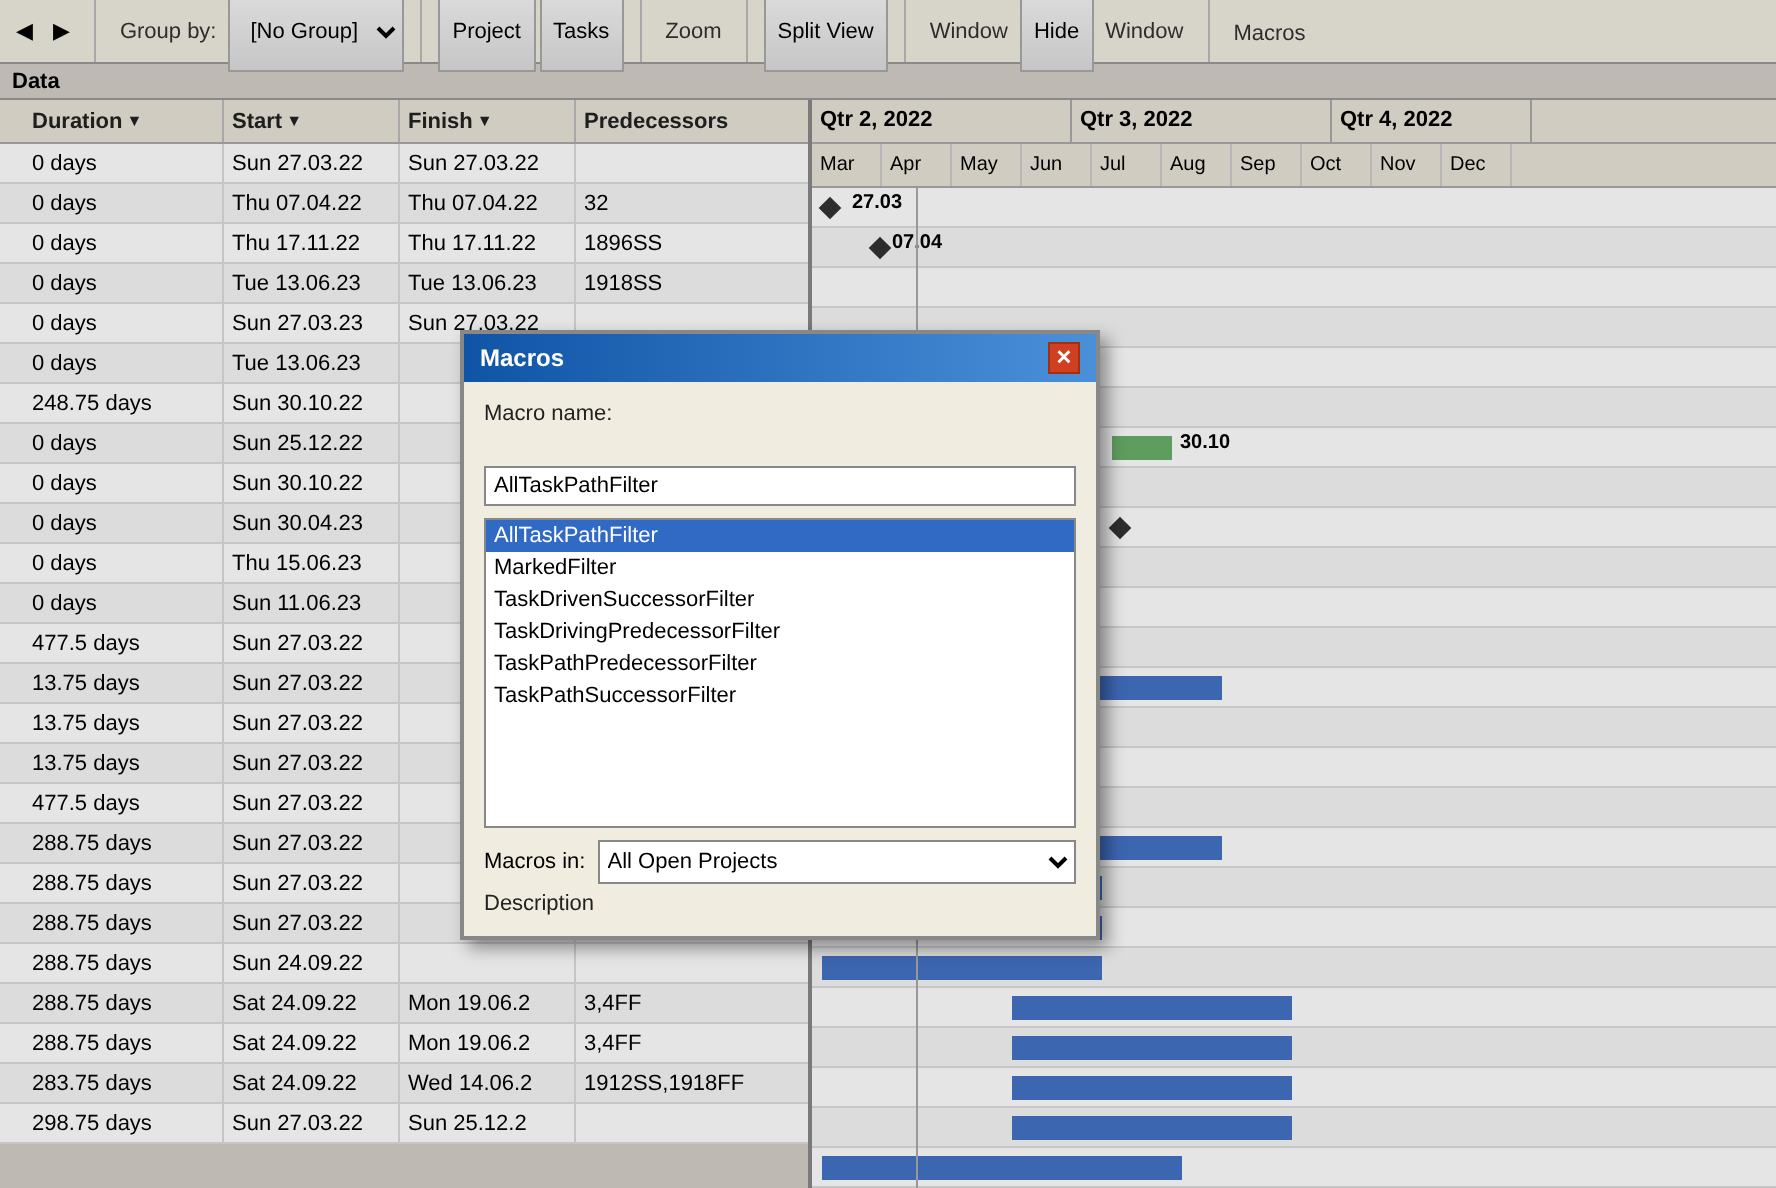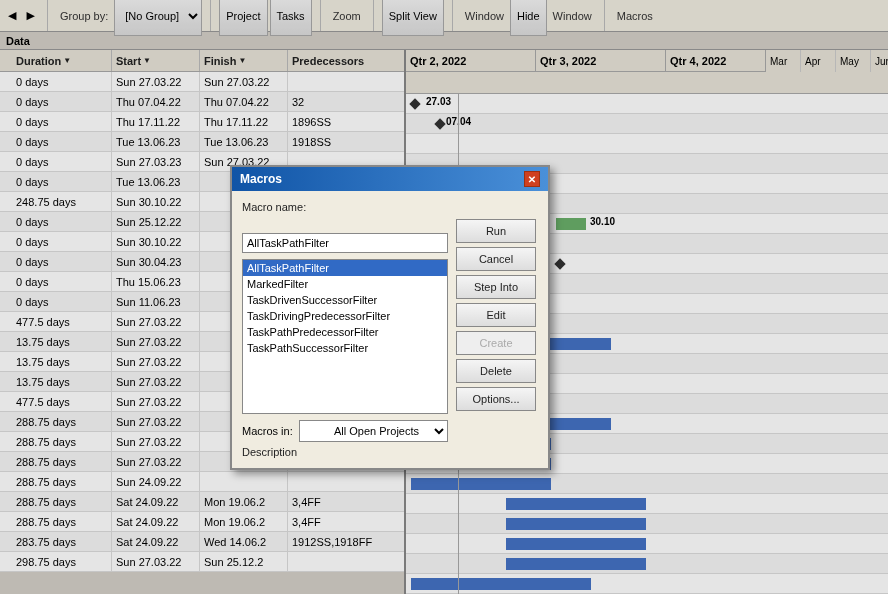--- a/index.html
+++ b/index.html
@@ -96,20 +96,21 @@
       overflow: hidden;
       position: relative;
     }
 
     
     .gantt-header {
       height: 44px;
       background: #e8e4d8;
       border-bottom: 1px solid #aaa;
       display: flex;
+      flex-direction: column;
     }
 
     .gantt-quarters {
       display: flex;
       height: 22px;
       border-bottom: 1px solid #aaa;
     }
 
     .gantt-quarter {
       border-right: 1px solid #aaa;
@@ -271,22 +272,21 @@
       font-size: 11px;
       margin-bottom: 4px;
     }
 
     .macros-in-select {
       flex: 1;
       height: 22px;
       border: 1px solid #888;
       background: white;
       font-size: 11px;
-      padding: 0 12px;
-      text-align: right;
+      padding: 0 0;
     }
 
     .description-label {
       font-size: 11px;
       color: #222;
     }
 
     
     .macro-list-container::-webkit-scrollbar {
       width: 12px;
@@ -682,25 +682,16 @@
             <span>Macros in:</span>
             <select class="macros-in-select">
               <option>All Open Projects</option>
             </select>
           </div>
 
           
           <div class="description-label">Description</div>
         </div>
 
-        <div style="display:flex; flex-direction:column; gap:4px; width:82px; padding-top:18px;">
-          <button class="dialog-btn">Run</button>
-          <button class="dialog-btn">Cancel</button>
-          <button class="dialog-btn">Step Into</button>
-          <button class="dialog-btn">Edit</button>
-          <button class="dialog-btn disabled" style="color:#aaa;">Create</button>
-          <button class="dialog-btn">Delete</button>
-          <button class="dialog-btn">Options...</button>
-        </div>
       </div>
     </div>
   </div>
 </div>
 
 </body></html>

